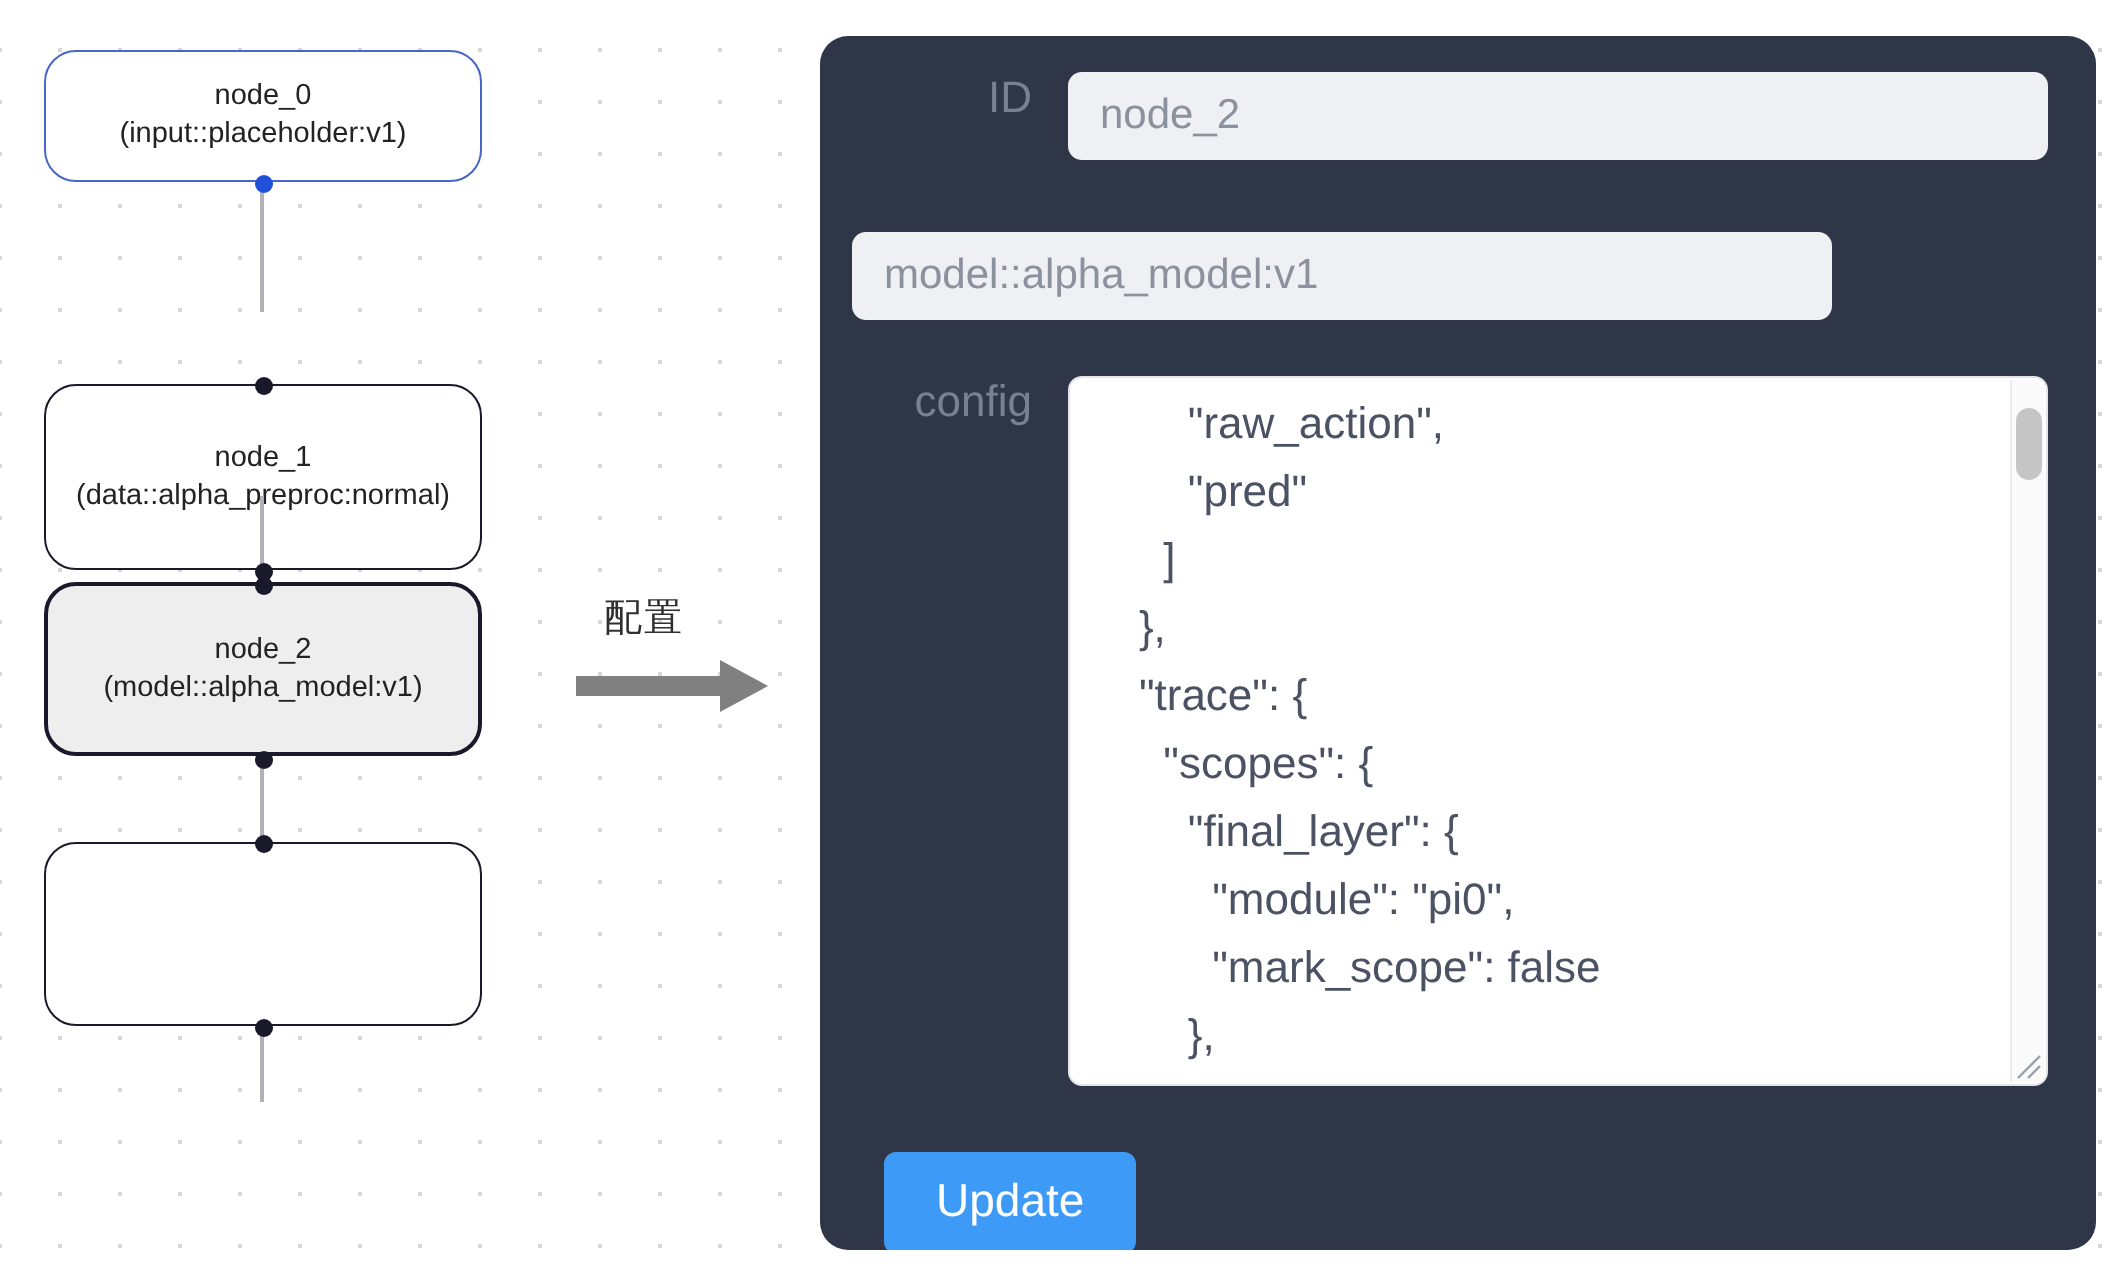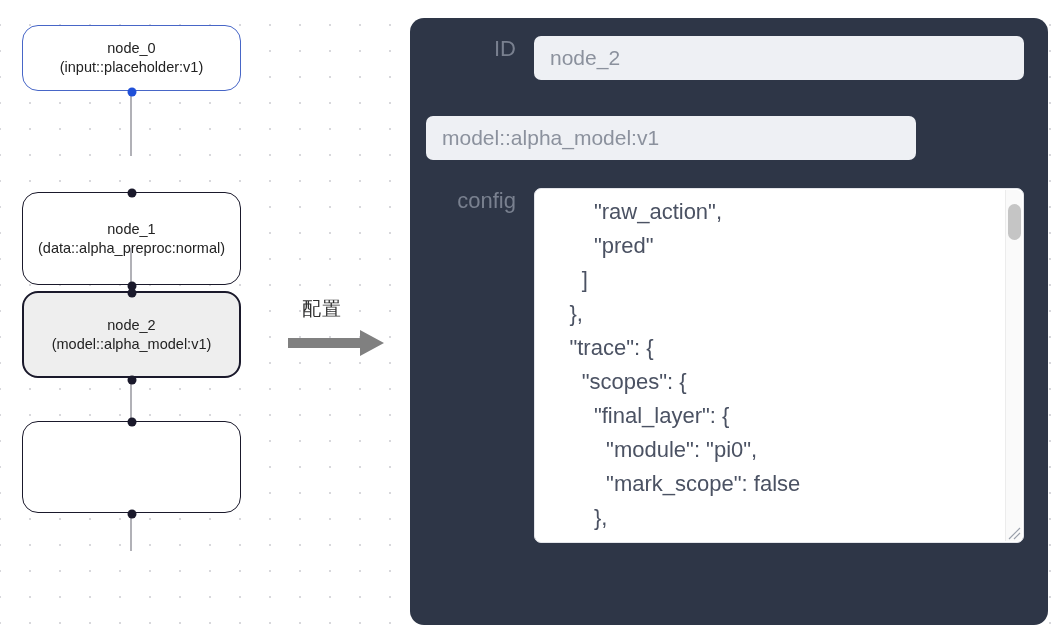--- a/index.html
+++ b/index.html
@@ -259,13 +259,14 @@
         "action_model": {</textarea>
       <div id="ta-scrollbar-track">
         <div id="ta-scrollbar-thumb"></div>
       </div>
       <svg id="ta-resize-grip" viewBox="0 0 14 14">
         <path d="M13 2 L2 13 M13 7 L7 13" stroke="#9aa0ab" stroke-width="1.2" fill="none"></path>
       </svg>
     </div>
   </div>
 
+  <button id="update-button">Update</button>
 </div>
 
 </body></html>

